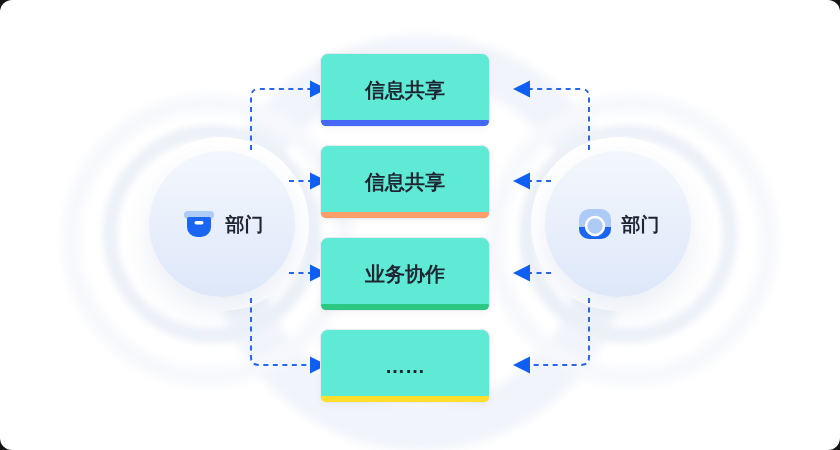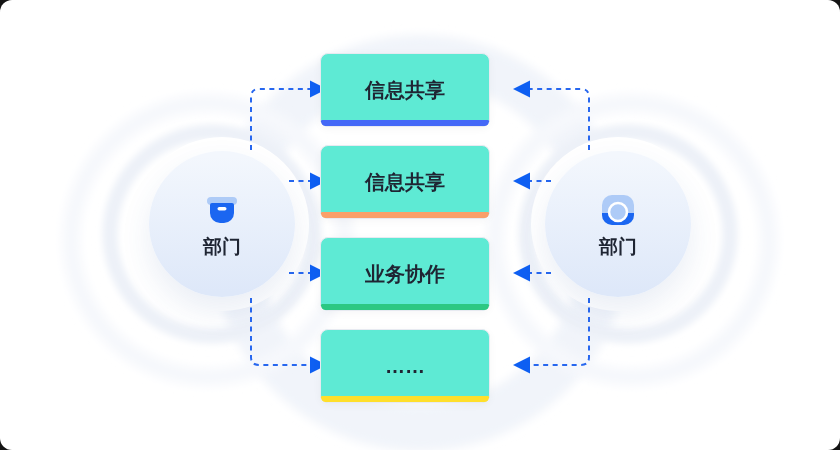--- a/index.html
+++ b/index.html
@@ -12,21 +12,21 @@
   .stage svg{position:absolute;left:0;top:0;}
   .bg-rings{z-index:0;}
   .arrows{z-index:2;}
   .arrow-line{fill:none;stroke:var(--arrow-line,#2767EF);stroke-width:2;stroke-dasharray:5 4.5;}
   .arrow-head{fill:var(--arrow-head,#0E5FF2);stroke:none;}
 
   .node{
     position:absolute;z-index:3;width:146px;height:146px;border-radius:50%;
     background:linear-gradient(180deg,#F3F7FD 4%,#DEE8F9 96%);
     box-shadow:0 14px 30px rgba(52,84,160,.10);
-    display:flex;flex-direction:column;align-items:center;justify-content:center;gap:9px;
+    display:flex;flex-direction:row;align-items:center;justify-content:center;gap:9px;
   }
   .node-left{left:149px;top:151px;}
   .node-right{left:545px;top:151px;}
   .node .icon{width:36px;height:36px;display:block;}
   .node .icon svg{position:static;display:block;}
   .node-label{font-size:19px;font-weight:600;color:var(--node-label,#1F2533);line-height:1;}
 
   .icon-light{fill:var(--icon-light-blue,#AECBF7);}
   .icon-dark{fill:var(--icon-dark-blue,#1B66F1);}
 

